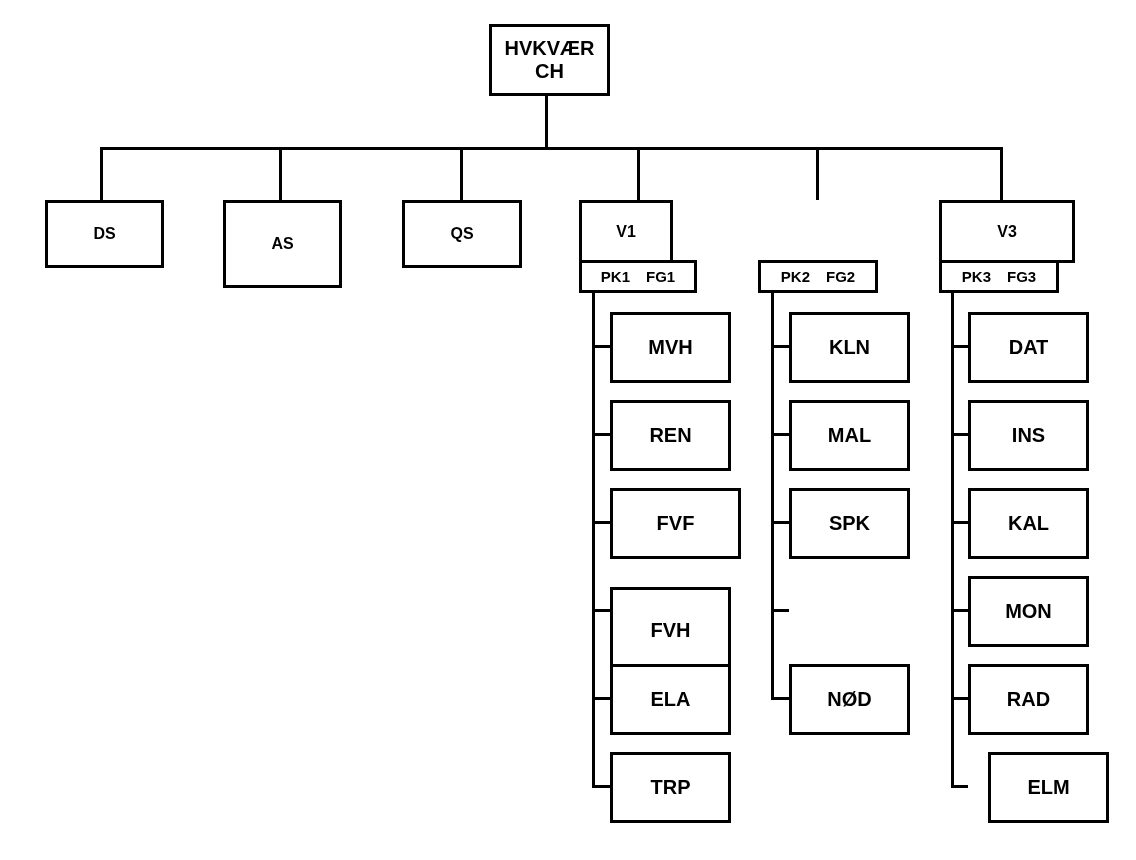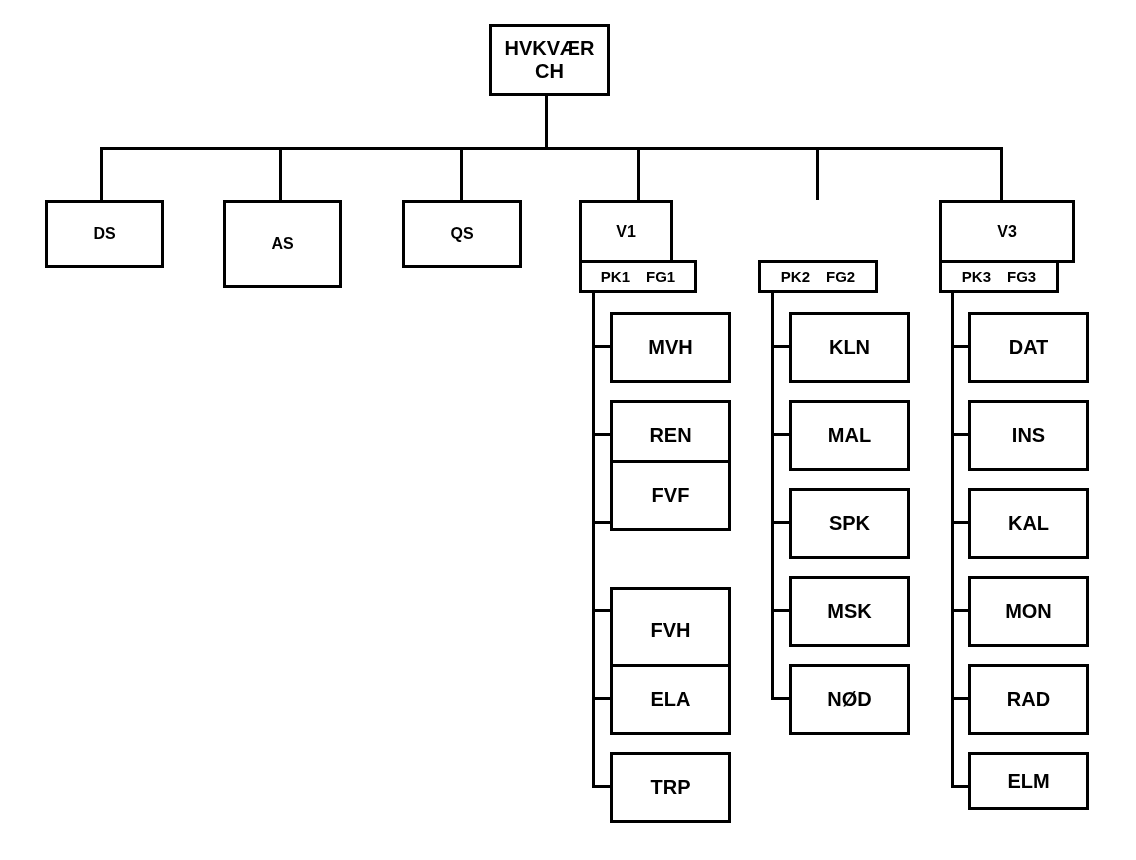--- a/index.html
+++ b/index.html
@@ -117,21 +117,21 @@
     <span class="lbl">PK3</span>
     <span class="lbl">FG3</span>
   </div>
 
   <div class="box child-box" style="left:610px;top:312px;width:121px;height:71px">
     <span class="lbl">MVH</span>
   </div>
   <div class="box child-box" style="left:610px;top:400px;width:121px;height:71px">
     <span class="lbl">REN</span>
   </div>
-  <div class="box child-box" style="left:610px;top:460px;width:121px;height:71px">
+  <div class="box child-box" style="left:610px;top:488px;width:131px;height:71px">
     <span class="lbl">FVF</span>
   </div>
   <div class="box child-box" style="left:610px;top:587px;width:121px;height:87px">
     <span class="lbl">FVH</span>
   </div>
   <div class="box child-box" style="left:610px;top:664px;width:121px;height:71px">
     <span class="lbl">ELA</span>
   </div>
   <div class="box child-box" style="left:610px;top:752px;width:121px;height:71px">
     <span class="lbl">TRP</span>
@@ -139,39 +139,36 @@
 
   <div class="box child-box" style="left:789px;top:312px;width:121px;height:71px">
     <span class="lbl">KLN</span>
   </div>
   <div class="box child-box" style="left:789px;top:400px;width:121px;height:71px">
     <span class="lbl">MAL</span>
   </div>
   <div class="box child-box" style="left:789px;top:488px;width:121px;height:71px">
     <span class="lbl">SPK</span>
   </div>
-  <div class="box child-box" style="left:789px;top:576px;width:121px;height:71px">
-    <span class="lbl">MSK</span>
-  </div>
   <div class="box child-box" style="left:789px;top:664px;width:121px;height:71px">
     <span class="lbl">NØD</span>
   </div>
 
   <div class="box child-box" style="left:968px;top:312px;width:121px;height:71px">
     <span class="lbl">DAT</span>
   </div>
   <div class="box child-box" style="left:968px;top:400px;width:121px;height:71px">
     <span class="lbl">INS</span>
   </div>
   <div class="box child-box" style="left:968px;top:488px;width:121px;height:71px">
     <span class="lbl">KAL</span>
   </div>
   <div class="box child-box" style="left:968px;top:576px;width:121px;height:71px">
     <span class="lbl">MON</span>
   </div>
   <div class="box child-box" style="left:968px;top:664px;width:121px;height:71px">
     <span class="lbl">RAD</span>
   </div>
-  <div class="box child-box" style="left:968px;top:752px;width:121px;height:58px">
+  <div class="box child-box" style="left:988px;top:752px;width:121px;height:71px">
     <span class="lbl">ELM</span>
   </div>
 
 </div>
 
 </body></html>

